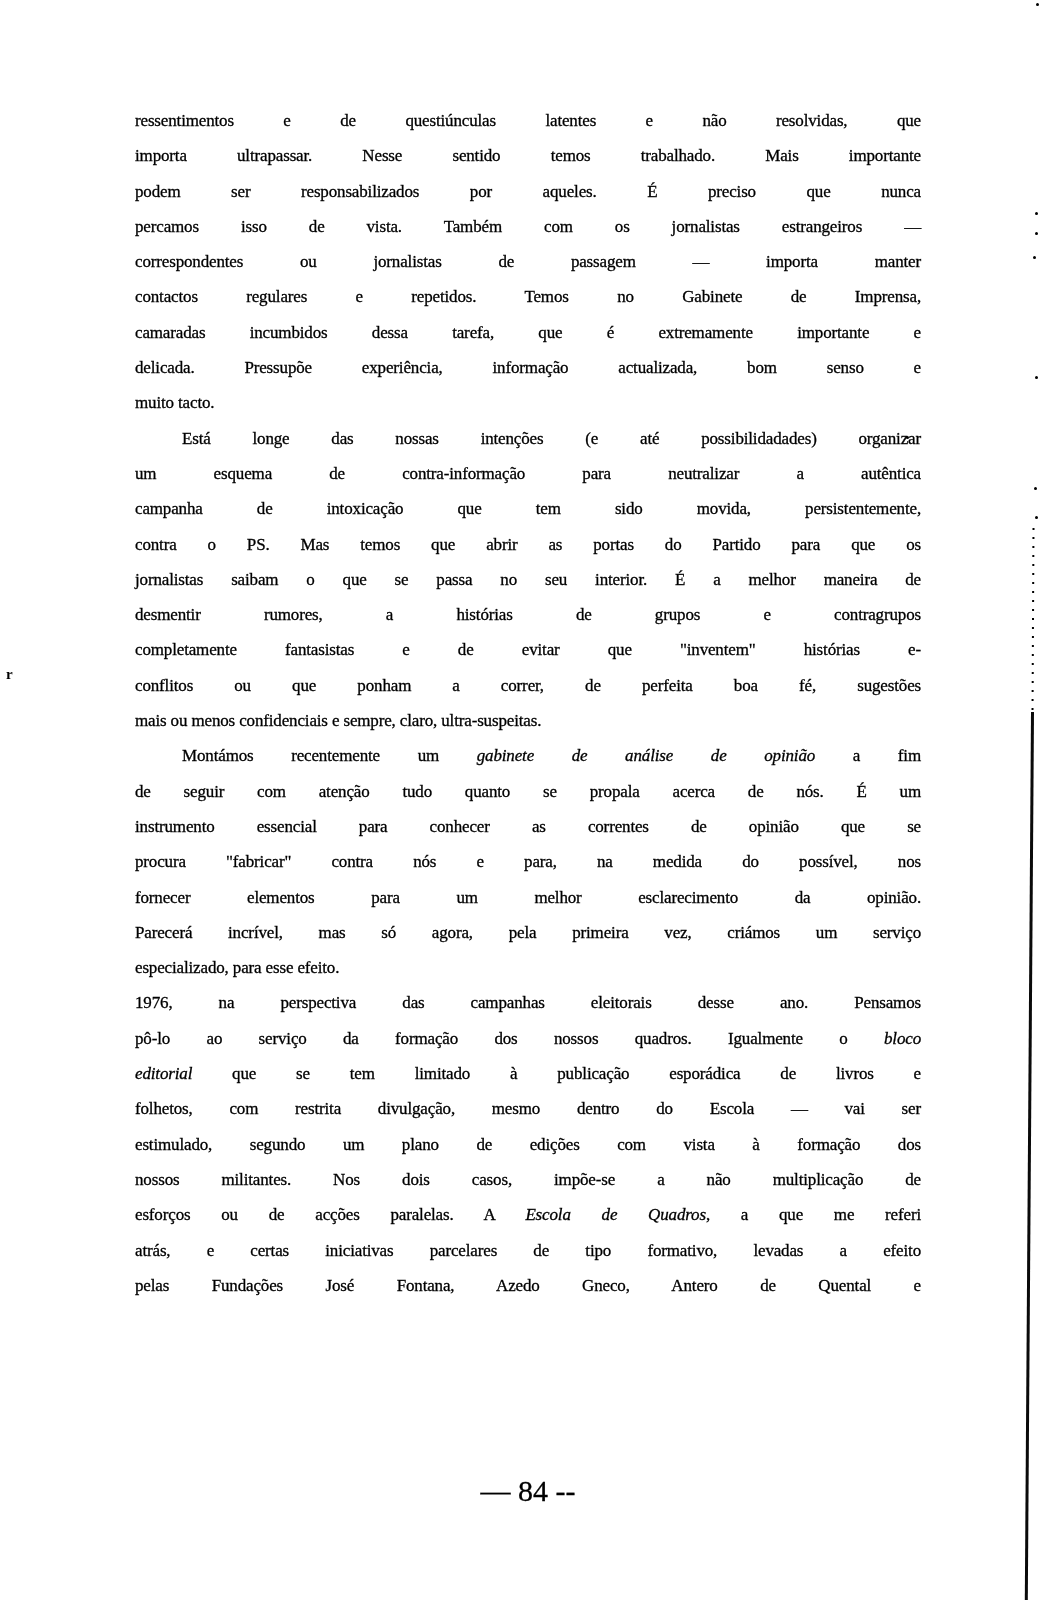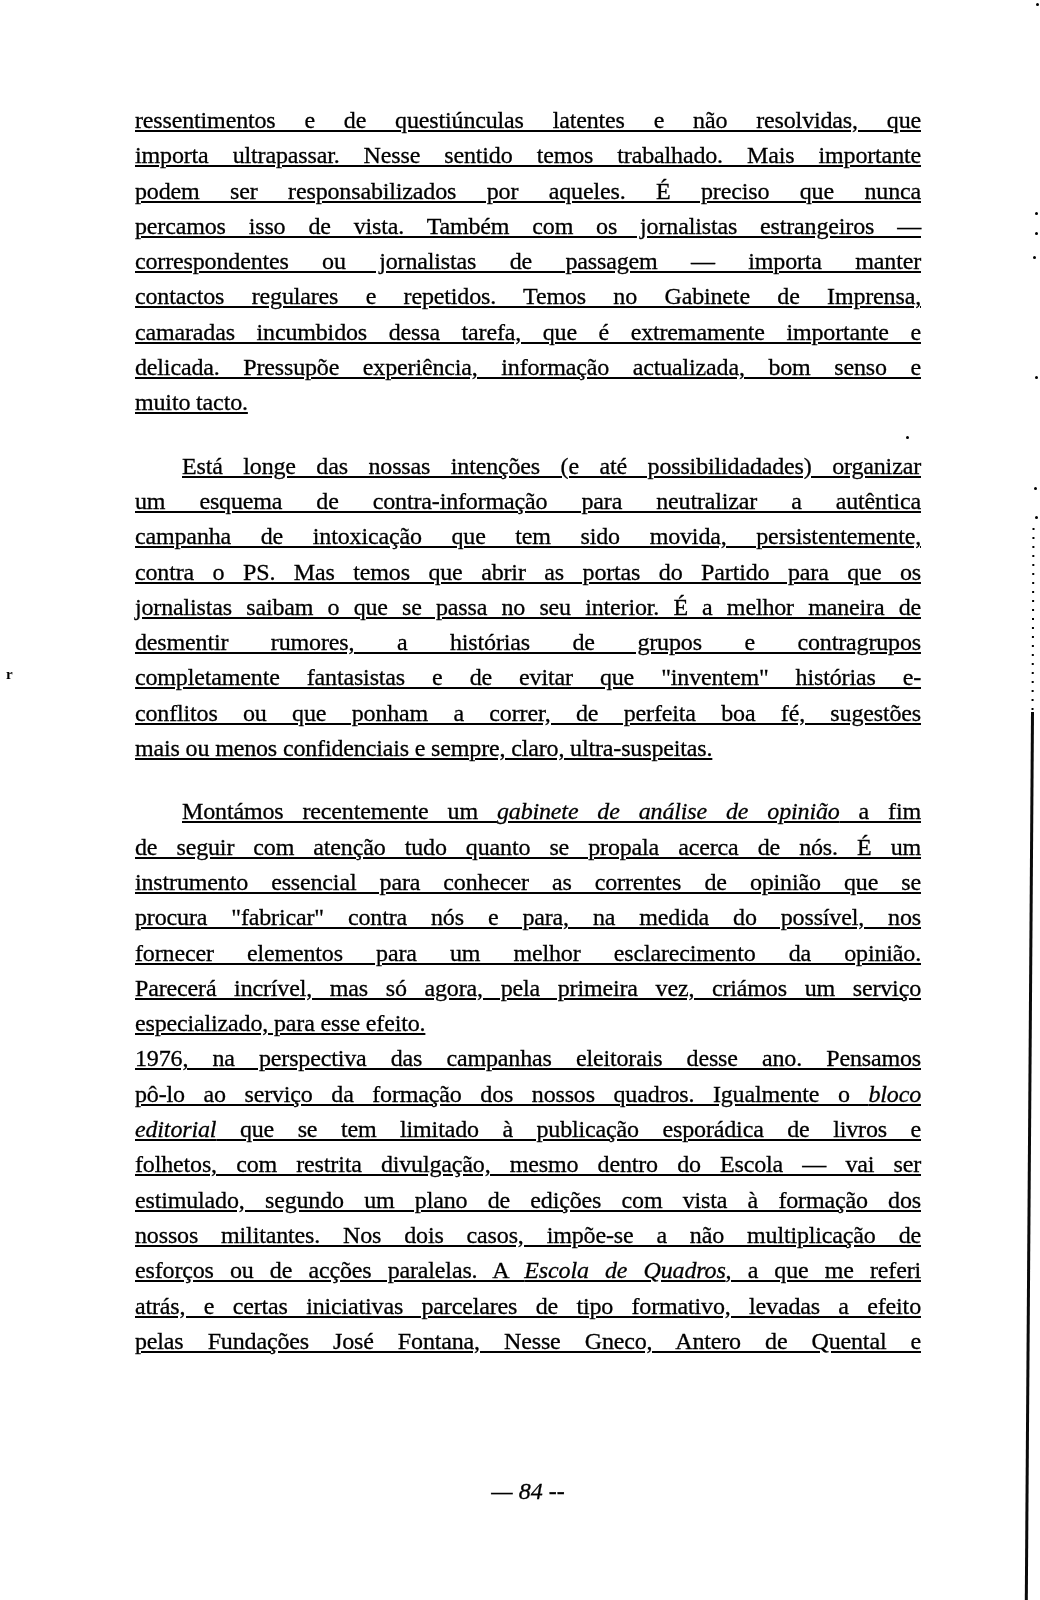--- a/index.html
+++ b/index.html
@@ -11,39 +11,37 @@
     overflow: hidden;
     position: relative;
   }
   .page { position: absolute; inset: 0; background: #ffffff; }
 
   .text-block {
     position: absolute;
     left: 135px; top: 103px; width: 786px;
   }
   .line {
-    font-size: 24px;
+    font-size: 17px;
     line-height: 35.3px;
     letter-spacing: -0.15px;
     text-align: justify;
     -webkit-text-stroke: 0.3px #000;
     white-space: normal;
-    text-decoration: underline;
   }
   .line.j { text-align-last: justify; }
-  .line.ind { text-indent: 47px; margin-top: 28px; }
+  .line.ind { text-indent: 47px; }
   .line i { font-style: italic; }
 
   .footer {
     position: absolute;
     left: 135px; top: 1477px; width: 786px;
     text-align: center;
-    font-size: 24px;
+    font-size: 30px;
     line-height: 28px;
-    font-style: italic;
     -webkit-text-stroke: 0.3px #000;
   }
 
   .margin-mark {
     position: absolute;
     left: 6px; top: 666px;
     font-family: "Liberation Serif", serif;
     font-weight: bold;
     font-size: 15px;
     color: #000;
@@ -106,21 +104,21 @@
       <div class="line j"><span>Parecerá incrível, mas só agora, pela primeira vez, criámos um serviço</span></div>
       <div class="line"><span>especializado, para esse efeito.</span></div>
       <div class="line j"><span>1976, na perspectiva das campanhas eleitorais desse ano. Pensamos</span></div>
       <div class="line j"><span>pô-lo ao serviço da formação dos nossos quadros. Igualmente o </span><i>bloco</i></div>
       <div class="line j"><i>editorial</i><span> que se tem limitado à publicação esporádica de livros e</span></div>
       <div class="line j"><span>folhetos, com restrita divulgação, mesmo dentro do Escola — vai ser</span></div>
       <div class="line j"><span>estimulado, segundo um plano de edições com vista à formação dos</span></div>
       <div class="line j"><span>nossos militantes. Nos dois casos, impõe-se a não multiplicação de</span></div>
       <div class="line j"><span>esforços ou de acções paralelas. A </span><i>Escola de Quadros</i><span>, a que me referi</span></div>
       <div class="line j"><span>atrás, e certas iniciativas parcelares de tipo formativo, levadas a efeito</span></div>
-      <div class="line j"><span>pelas Fundações José Fontana, Nesse Gneco, Antero de Quental e</span></div>
+      <div class="line j"><span>pelas Fundações José Fontana, Azedo Gneco, Antero de Quental e</span></div>
     </div>
 
   <div class="footer">— 84 --</div>
 
   <div>
     <div class="edge-dotted"></div>
     <div class="edge-solid"></div>
     <div class="speck" style="left:1036px; top:3px;"></div>
     <div class="speck" style="left:1035px; top:212px;"></div>
     <div class="speck" style="left:1035px; top:232px;"></div>

